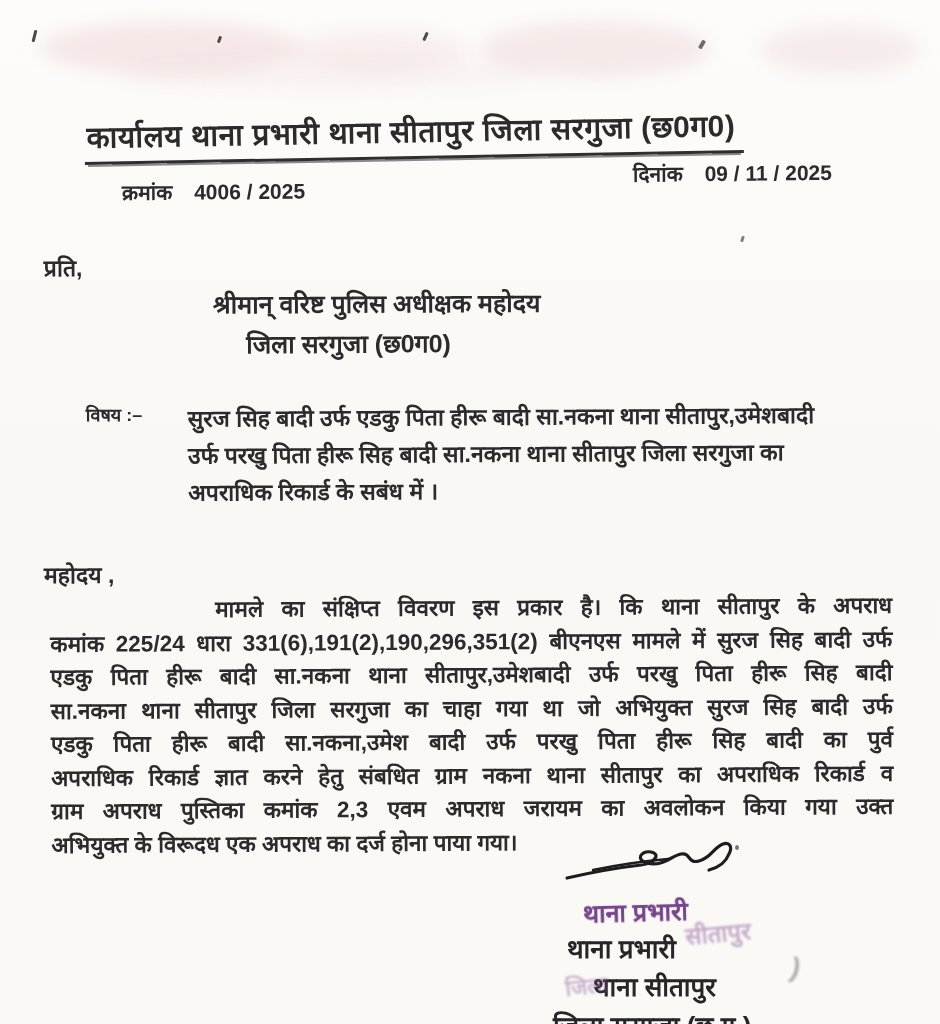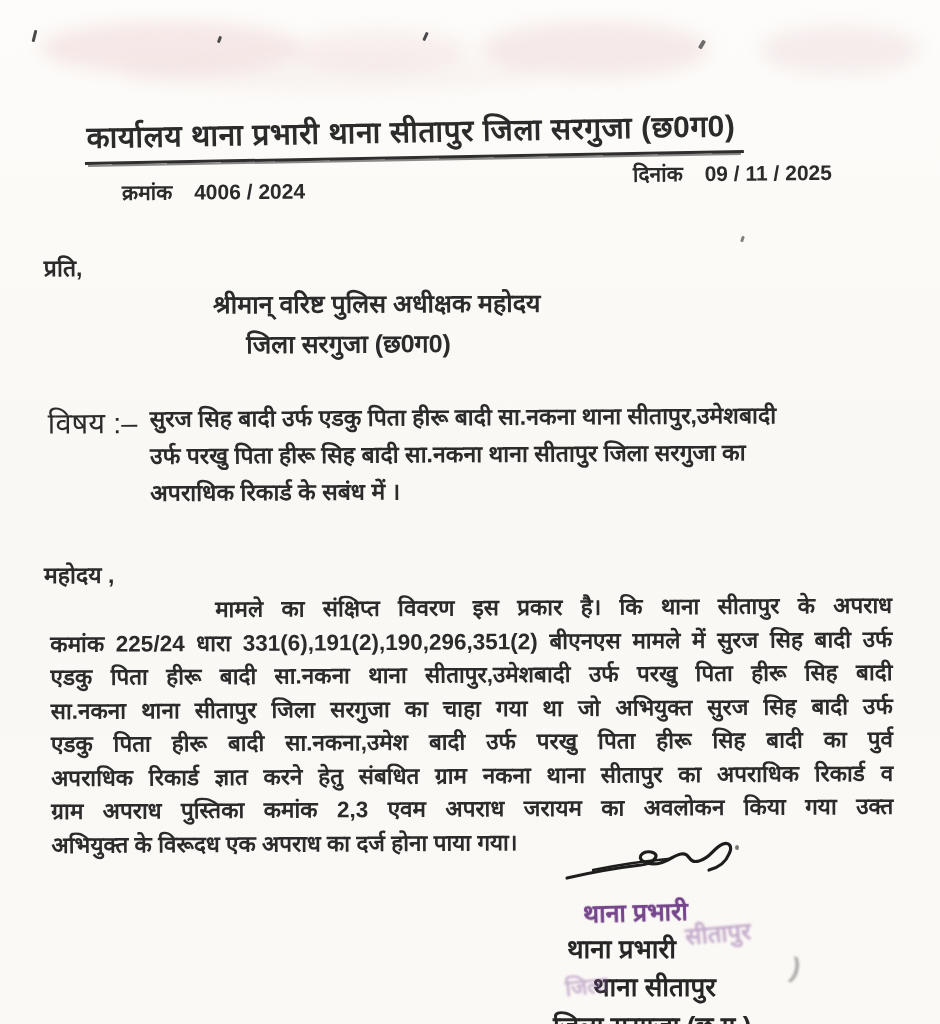--- a/index.html
+++ b/index.html
@@ -47,21 +47,21 @@
   }
   .meta-date{transform:translateY(-14px);}
   .meta-label{margin-right:16px;}
 
   .to-block{margin-top:46px;transform:rotate(-0.3deg);}
   .prati{margin-left:44px;font-size:23px;font-weight:700;}
   .to-line1{margin:4px 0 0 213px;font-size:25px;font-weight:700;}
   .to-line2{margin:6px 0 0 246px;font-size:25px;font-weight:700;}
 
   .subject-row{display:flex;margin:40px 44px 0 48px;transform:rotate(-0.35deg);}
-  .subject-label{flex:0 0 102px;font-size:29px;font-weight:400;padding-top:1px;}
+  .subject-label{flex:0 0 102px;font-size:18px;font-weight:700;padding-top:1px;margin-left:38px;}
   .subject-lines{flex:1;max-width:745px;font-size:23px;font-weight:700;line-height:37px;}
 
   .salutation{margin:46px 0 0 44px;font-size:23px;font-weight:700;transform:rotate(-0.3deg);}
 
   .body-block{margin:6px 48px 0 50px;transform:rotate(-0.35deg);transform-origin:left top;}
   .bline{
     font-size:22.5px;font-weight:700;line-height:33.5px;
     text-align:justify;text-align-last:justify;
     white-space:nowrap;
   }
@@ -106,21 +106,21 @@
   <div class="speck sp5"></div>
   <div class="speck sp6"></div>
 
   <div class="header">
     <span class="doc-title">कार्यालय थाना प्रभारी थाना सीतापुर जिला सरगुजा (छ0ग0)</span>
   </div>
 
   <div class="meta-row">
     <div class="meta-ref">
       <span class="meta-label">क्रमांक</span>
-      <span>4006  / 2024</span>
+      <span>4006  / 2025</span>
     </div>
     <div class="meta-date">
       <span class="meta-label">दिनांक</span>
       <span>09 / 11 / 2025</span>
     </div>
   </div>
 
   <div class="to-block">
     <div class="prati">प्रति,</div>
     <div class="to-line1">श्रीमान् वरिष्ट पुलिस अधीक्षक महोदय</div>

